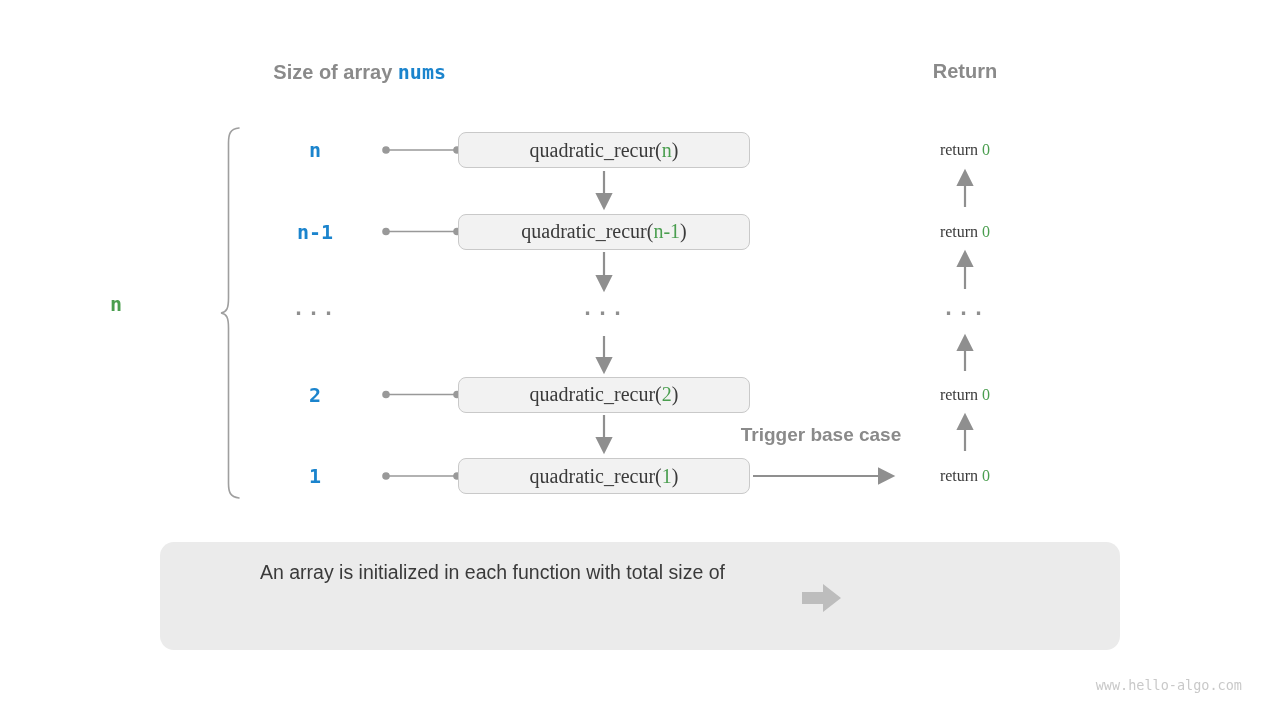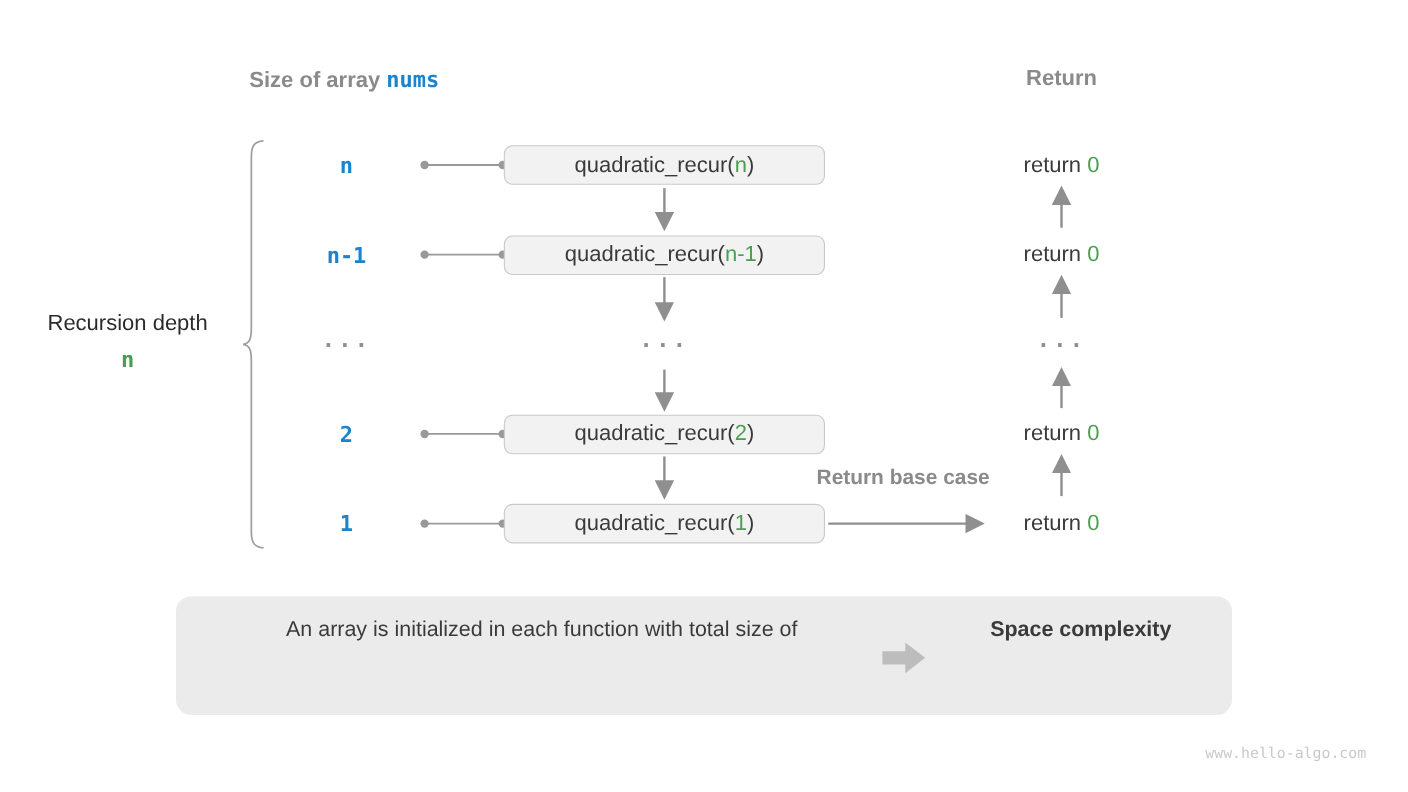--- a/index.html
+++ b/index.html
@@ -8,37 +8,37 @@
     --arrow:#8f8f8f; --box-bg:#f2f2f2; --box-border:#c9c9c9;
     --panel-bg:#ebebeb; --big-arrow:#bdbdbd; --watermark:#c9c9c9;
   }
   *{margin:0;padding:0;box-sizing:border-box;}
   html,body{background:#fff;}
   body{font-family:"Liberation Sans",sans-serif;}
   .canvas{position:relative;width:1280px;height:720px;background:#fff;overflow:hidden;}
   svg.overlay{position:absolute;left:0;top:0;width:1280px;height:720px;}
 
   .col-header{position:absolute;top:60px;text-align:center;font-size:20px;font-weight:bold;color:var(--gray);}
-  .hdr-size{left:163px;width:300px;}
+  .hdr-size{left:146px;width:300px;text-align:right;}
   .hdr-call{left:504px;width:200px;}
   .hdr-return{left:865px;width:200px;}
   .code-blue{font-family:"DejaVu Sans Mono",monospace;color:var(--blue);font-weight:bold;}
 
   .col{position:absolute;top:132px;display:flex;flex-direction:column;row-gap:45.5px;}
   .col .row{height:36px;display:flex;align-items:center;justify-content:center;}
   .labels-col{left:255px;width:120px;}
   .call-col{left:458px;width:292px;}
   .return-col{left:865px;width:200px;}
 
   .size-label{font-family:"DejaVu Sans Mono",monospace;font-weight:bold;font-size:20px;color:var(--blue);}
   .dots{font-family:"DejaVu Sans Mono",monospace;font-weight:bold;font-size:20px;color:var(--arrow);letter-spacing:3px;transform:translateY(-5px);}
   .call-box{width:100%;height:36px;display:flex;align-items:center;justify-content:center;
             background:var(--box-bg);border:1px solid var(--box-border);border-radius:8px;
-            font-family:Liberation Sans, sans-serif;font-size:20px;color:var(--dark);white-space:pre;}
-  .return-stmt{font-family:Liberation Sans, sans-serif;font-size:20px;color:var(--dark);white-space:pre;}
+            font-family:Liberation Serif, serif;font-size:20px;color:var(--dark);white-space:pre;}
+  .return-stmt{font-family:Liberation Serif, serif;font-size:16px;color:var(--dark);white-space:pre;}
   .green{color:var(--green);}
 
   .recursion-depth{position:absolute;left:16px;top:283px;width:200px;text-align:center;color:var(--text);}
   .recursion-depth .line1{font-size:20px;}
   .recursion-depth .line2{margin-top:9px;font-family:"DejaVu Sans Mono",monospace;font-weight:bold;font-size:20px;color:var(--green);}
 
   .trigger-label{position:absolute;left:696px;top:424px;width:250px;text-align:center;
                  font-size:19px;font-weight:bold;color:var(--gray);}
 
   .panel{position:absolute;left:160px;top:542px;width:960px;height:108px;background:var(--panel-bg);border-radius:14px;}
@@ -101,21 +101,20 @@
       <line x1="965" y1="451" x2="965" y2="416" marker-end="url(#ah)"></line>
     </g>
 
     <line x1="753" y1="476" x2="892" y2="476" stroke="#8f8f8f" stroke-width="2.2" marker-end="url(#ah)"></line>
   </svg>
 
   <div class="col-header hdr-size"><span>Size of array </span><span class="code-blue">nums</span></div>
   <div class="col-header hdr-return">Return</div>
 
   <div class="recursion-depth">
-    <div class="line1">Recursion depth</div>
     <div class="line2">n</div>
   </div>
 
   <div class="col labels-col" id="labels-col">
       <div class="row">
         <span class="size-label">n</span>
       </div>
       <div class="row">
         <span class="size-label">n-1</span>
       </div>
@@ -157,24 +156,23 @@
         <span class="dots">...</span>
       </div>
       <div class="row">
         <span class="return-stmt"><span>return </span><span class="green">0</span></span>
       </div>
       <div class="row">
         <span class="return-stmt"><span>return </span><span class="green">0</span></span>
       </div>
     </div>
 
-  <div class="trigger-label">Return base case</div>
+  <div class="trigger-label">Trigger base case</div>
 
   <div class="panel">
     <div class="desc">An array is initialized in each function with total size of</div>
     <svg class="big-arrow" width="40" height="30" viewBox="0 0 40 30">
       <polygon points="0,9 21,9 21,1 39,15 21,29 21,21 0,21" fill="#bdbdbd"></polygon>
     </svg>
-    <div class="result-title">Space complexity</div>
   </div>
 
   <div class="watermark">www.hello-algo.com</div>
 </div>
 
 </body></html>

